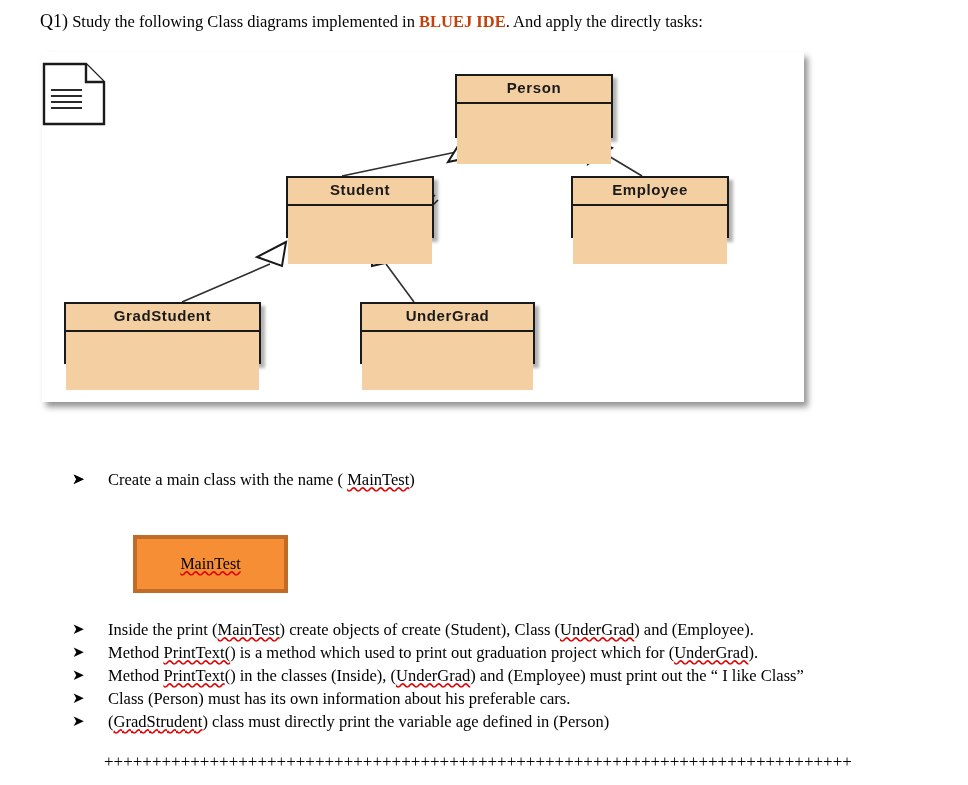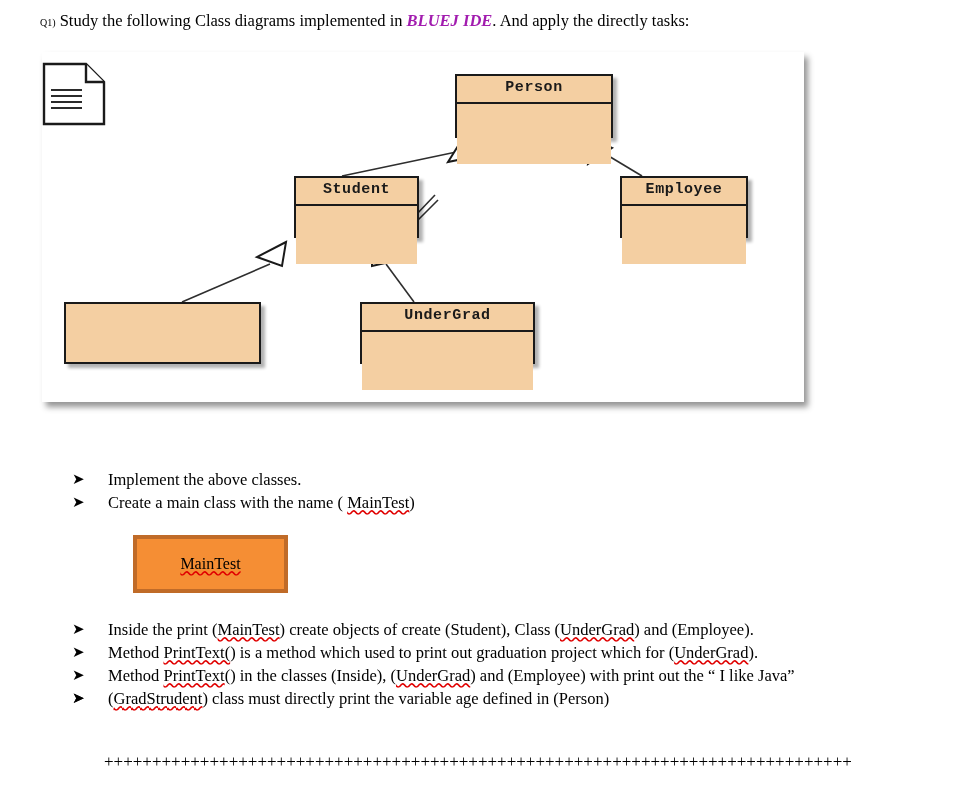--- a/index.html
+++ b/index.html
@@ -18,25 +18,24 @@
 
   
   .question-line {
     position: absolute;
     left: 40px;
     top: 10px;
     font-size: 16.5px;
     line-height: 22px;
     white-space: nowrap;
   }
-  .q-label { font-size: 10px; }
+  .q-label { font-size: 18px; }
   .brand {
-    color: #a21caf;
+    color: #c2410c;
     font-weight: bold;
-    font-style: italic;
   }
 
   
   .diagram-panel {
     position: absolute;
     left: 42px;
     top: 52px;
     width: 762px;
     height: 350px;
     background: #ffffff;
@@ -70,38 +69,38 @@
     position: absolute;
     box-sizing: border-box;
     background: #F4CFA2;
     border: 2px solid #1a1a1a;
     box-shadow: 4px 4px 3px rgba(0,0,0,0.30);
   }
   .uml-head {
     height: 26px;
     line-height: 24px;
     text-align: center;
-    font-family: Liberation Mono, monospace;
+    font-family: Liberation Sans, sans-serif;
     font-weight: bold;
     font-size: 15px;
     letter-spacing: 0.6px;
     color: #1a1a1a;
     border-bottom: 2px solid #1a1a1a;
     background: #F4CFA2;
     white-space: nowrap;
     overflow: hidden;
   }
   .uml-body {
     height: 100%;
     background: #F4CFA2;
   }
 
   #box-person    { left: 413px; top: 22px;  width: 158px; height: 64px; }
-  #box-student   { left: 252px; top: 124px; width: 125px; height: 62px; }
-  #box-employee  { left: 578px; top: 124px; width: 128px; height: 62px; }
+  #box-student   { left: 244px; top: 124px; width: 148px; height: 62px; }
+  #box-employee  { left: 529px; top: 124px; width: 158px; height: 62px; }
   #box-grad      { left: 22px;  top: 250px; width: 197px; height: 62px; }
   #box-under     { left: 318px; top: 250px; width: 175px; height: 62px; }
 
   
   .bullet-list {
     position: absolute;
     margin: 0;
     padding: 0;
     list-style: none;
   }
@@ -216,41 +215,42 @@
       <div class="uml-head">Student</div>
       <div class="uml-body"></div>
     </div>
 
     <div class="uml-box" id="box-employee">
       <div class="uml-head">Employee</div>
       <div class="uml-body"></div>
     </div>
 
     <div class="uml-box" id="box-grad">
+      <div class="uml-head">GradStudent</div>
       <div class="uml-body"></div>
     </div>
 
     <div class="uml-box" id="box-under">
       <div class="uml-head">UnderGrad</div>
       <div class="uml-body"></div>
     </div>
 
   </div>
 </div>
 
 <ul class="bullet-list" id="list-top">
-    <li class="bullet-item"><span class="bullet-glyph">➤</span><span>Implement the above classes.</span></li>
+    <li class="bullet-item"><span class="bullet-glyph">➤</span></li>
     <li class="bullet-item"><span class="bullet-glyph">➤</span><span>Create a main class with the name  ( </span><span class="spell">MainTest</span><span>)</span></li>
   </ul>
 
 <div class="maintest-box">
   <span class="spell">MainTest</span>
 </div>
 
 <ul class="bullet-list" id="list-bottom">
     <li class="bullet-item"><span class="bullet-glyph">➤</span><span>Inside the print (</span><span class="spell">MainTest</span><span>) create objects of create (Student), Class (</span><span class="spell">UnderGrad</span><span>) and (Employee).</span></li>
     <li class="bullet-item"><span class="bullet-glyph">➤</span><span> Method </span><span class="spell">PrintText(</span><span>) is a method which used to print out graduation project which for  (</span><span class="spell">UnderGrad</span><span>).</span></li>
-    <li class="bullet-item"><span class="bullet-glyph">➤</span><span>Method  </span><span class="spell">PrintText</span><span>() in the classes (Inside), (</span><span class="spell">UnderGrad</span><span>) and (Employee) with print out the “ I like Java”</span></li>
-    <li class="bullet-item"><span class="bullet-glyph">➤</span></li>
+    <li class="bullet-item"><span class="bullet-glyph">➤</span><span>Method  </span><span class="spell">PrintText</span><span>() in the classes (Inside), (</span><span class="spell">UnderGrad</span><span>) and (Employee) must print out the “ I like Class”</span></li>
+    <li class="bullet-item"><span class="bullet-glyph">➤</span><span>Class (Person) must has its own information about his preferable cars.</span></li>
     <li class="bullet-item"><span class="bullet-glyph">➤</span><span>(</span><span class="spell">GradStrudent</span><span>) class must directly print the variable age defined in (Person)</span></li>
   </ul>
 
 <div class="plus-rule">++++++++++++++++++++++++++++++++++++++++++++++++++++++++++++++++++++++++++++++</div>
 
 </body></html>

